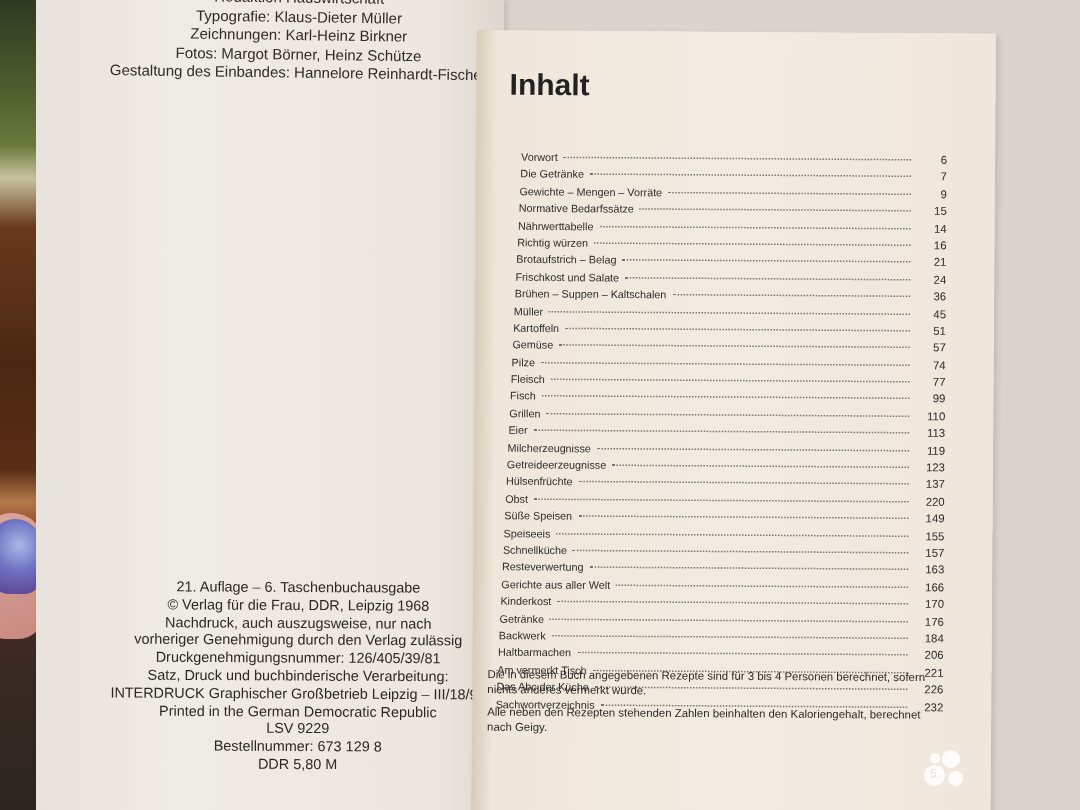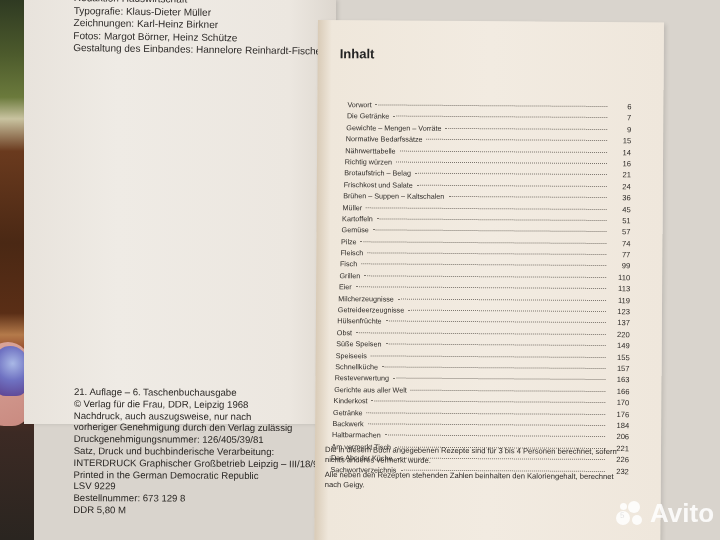--- a/index.html
+++ b/index.html
@@ -16,42 +16,43 @@
       position:absolute; left:-14px; top:342px; width:44px; height:84px;
       border-radius:22px 22px 18px 18px;
       background:linear-gradient(160deg,#d9a59a,#c98a80);
     }
     .nail {
       position:absolute; left:-6px; top:346px; width:34px; height:50px;
       border-radius:16px 18px 12px 12px;
       background:radial-gradient(circle at 55% 35%,#a9b8e6 0%,#6f72c2 45%,#5b3e8c 100%);
     }
     .left-page {
-      position:absolute; left:24px; top:0; width:312px; height:424px;
+      position:absolute; left:24px; top:0; width:312px; height:540px;
       background:linear-gradient(90deg,#e8e3dc 0%,#efebe5 30%,#ece7e0 85%,#ddd7cf 100%);
       box-shadow: 2px 0 4px rgba(0,0,0,0.12);
+      text-align: center;
     }
     .right-page {
       position:absolute; left:318px; top:20px; width:346px; height:520px;
       background:linear-gradient(90deg,#d9cbb7 0%,#efe7db 4%,#f2ebe1 50%,#efe7dc 100%);
       transform:rotate(0.4deg); transform-origin: top left;
       box-shadow: 2px 2px 4px rgba(0,0,0,0.12);
     }
     .credits {
       position:absolute; left:50px; top:-8px; font-size:10px; line-height:12.5px; color:#2d2a28;
       transform:rotate(0.8deg); transform-origin:left top;
     }
     .credits div { white-space:nowrap; }
     .imprint {
       position:absolute; left:50px; top:386px; font-size:9.6px; line-height:11.8px; color:#2a2724;
       transform:rotate(0.3deg); transform-origin:left top;
     }
     .imprint div { white-space:nowrap; }
     .toc-title {
-      position:absolute; left:22px; top:26px; font-size:13px; font-weight:bold; color:#222;
+      position:absolute; left:22px; top:26px; font-size:20px; font-weight:bold; color:#222;
     }
     .toc {
       position:absolute; left:14px; top:79px; width:300px;
       font-size:7.2px; color:#2e2b28;
     }
     .toc-row {
       display:flex; align-items:baseline; height:11.4px; line-height:11.4px;
     }
     .toc-label { white-space:nowrap; padding-right:2px; }
     .toc-dots {
@@ -278,14 +279,13 @@
   <div class="page-number">5</div>
 </div>
 
 <div class="watermark">
   <div class="wm-dots">
     <span style="left:2px;top:12px;width:14px;height:14px;"></span>
     <span style="left:14px;top:2px;width:12px;height:12px;"></span>
     <span style="left:18px;top:16px;width:10px;height:10px;"></span>
     <span style="left:6px;top:4px;width:7px;height:7px;"></span>
   </div>
-  <span>Avito</span>
 </div>
 
 </body></html>

